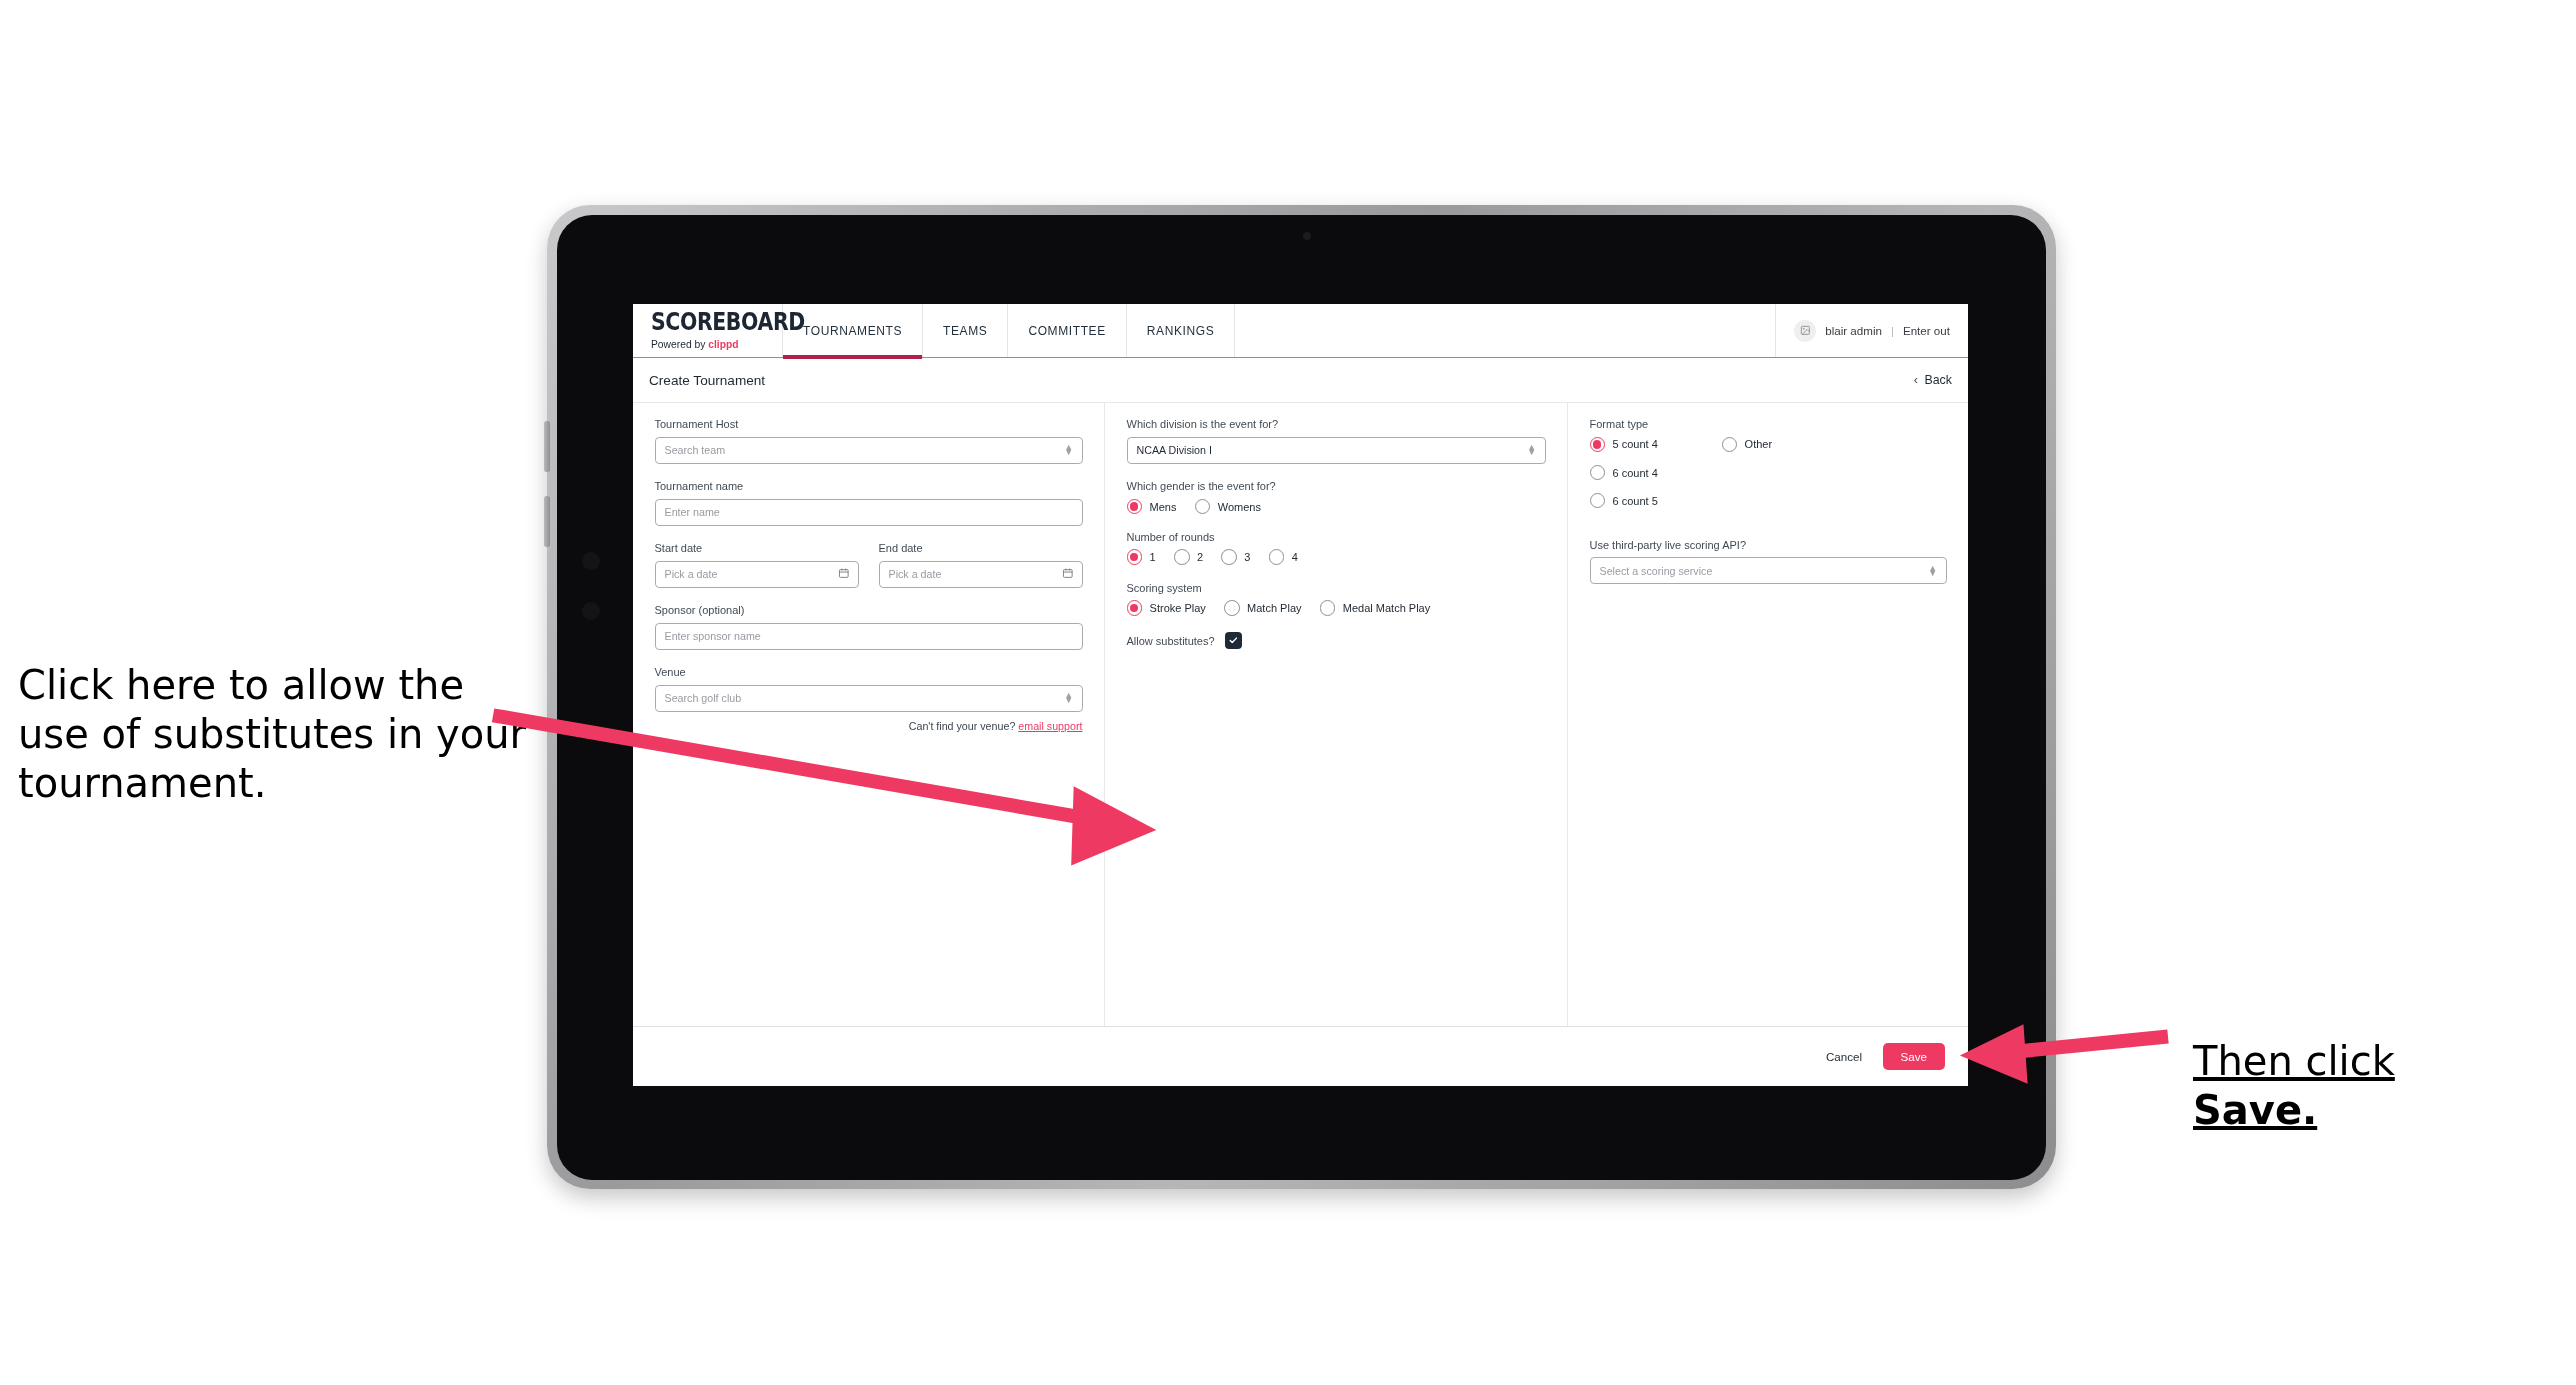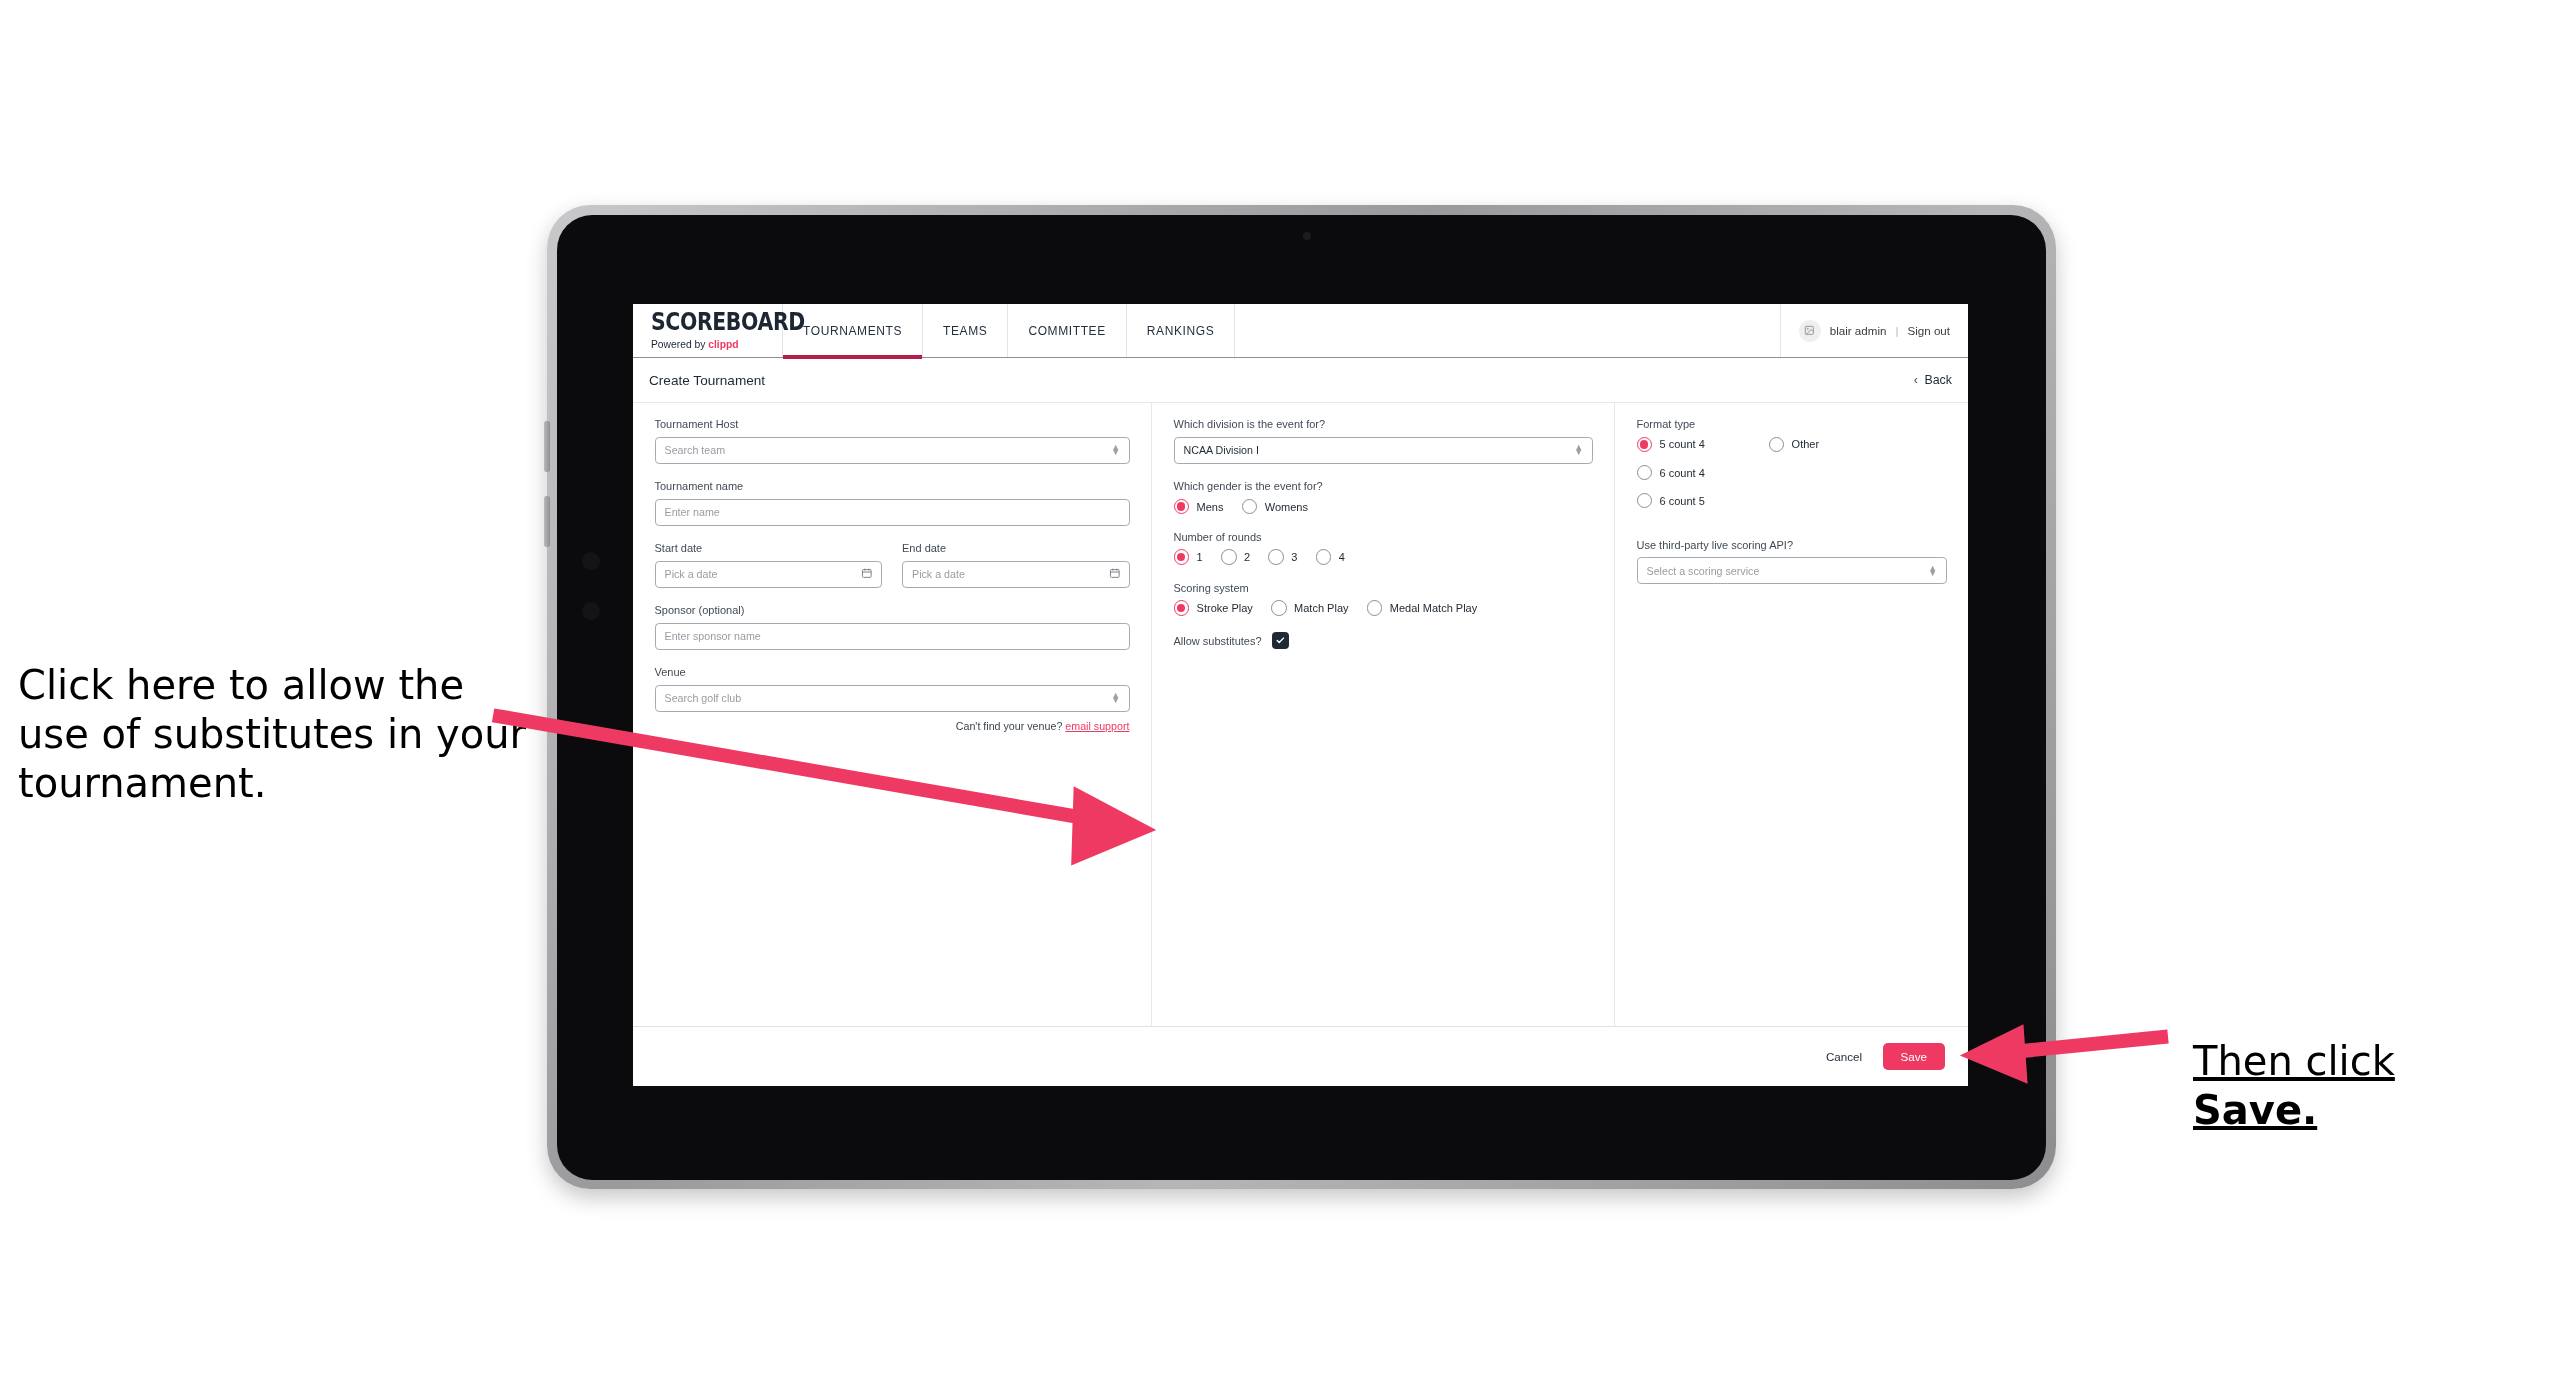--- a/index.html
+++ b/index.html
@@ -88,21 +88,21 @@
     height:45px; display:flex; align-items:center; justify-content:space-between;
     padding:0 16px; border-bottom:0.8px solid #e8e8ea;
   }
   .page-title { font-size:13.6px; color:#1f2933; }
   .back-link { font-size:12.4px; color:#1f2933; display:flex; align-items:center; gap:6.6px; cursor:pointer;}
   .chev { font-size:12.4px; color:#41484f; }
 
   
   .cols { flex:1; display:flex; }
   .col { padding:15px 21.5px 0 21.5px; }
-  .col.c1 { width:519px; border-right:0.8px solid #e8e8ea; }
+  .col.c1 { width:472px; border-right:0.8px solid #e8e8ea; }
   .col.c2 { width:463px; border-right:0.8px solid #e8e8ea; }
   .col.c3 { flex:1; }
 
   .fld-label { font-size:11px; color:#414a54; margin-bottom:6.6px; }
   .group { margin-bottom:16.5px; }
 
   .input {
     height:27px; border:0.8px solid #a9aab0; border-radius:4.1px; background:#fff;
     display:flex; align-items:center; padding:0 9px; font-size:10.7px; color:#9a9ba2;
     position:relative;
@@ -224,21 +224,21 @@
       <div class="nav-user">
         <span class="avatar">
           <svg width="10.7" height="10.7" viewBox="0 0 24 24" fill="none" stroke="#8b8b92" stroke-width="2">
             <rect x="3" y="3" width="18" height="18" rx="2"></rect>
               <circle cx="8.5" cy="8.5" r="1.2"></circle>
               <path d="M21 15l-5-5L5 21"></path>
           </svg>
         </span>
         <span>blair admin</span>
         <span class="nav-sep">|</span>
-        <span class="nav-link">Sign out</span>
+        <span class="nav-link">Enter out</span>
       </div>
     </div>
 
     <div class="titlerow">
       <div class="page-title">Create Tournament</div>
       <div class="back-link">
         <span class="chev">‹</span>
         <span>Back</span>
       </div>
     </div>

